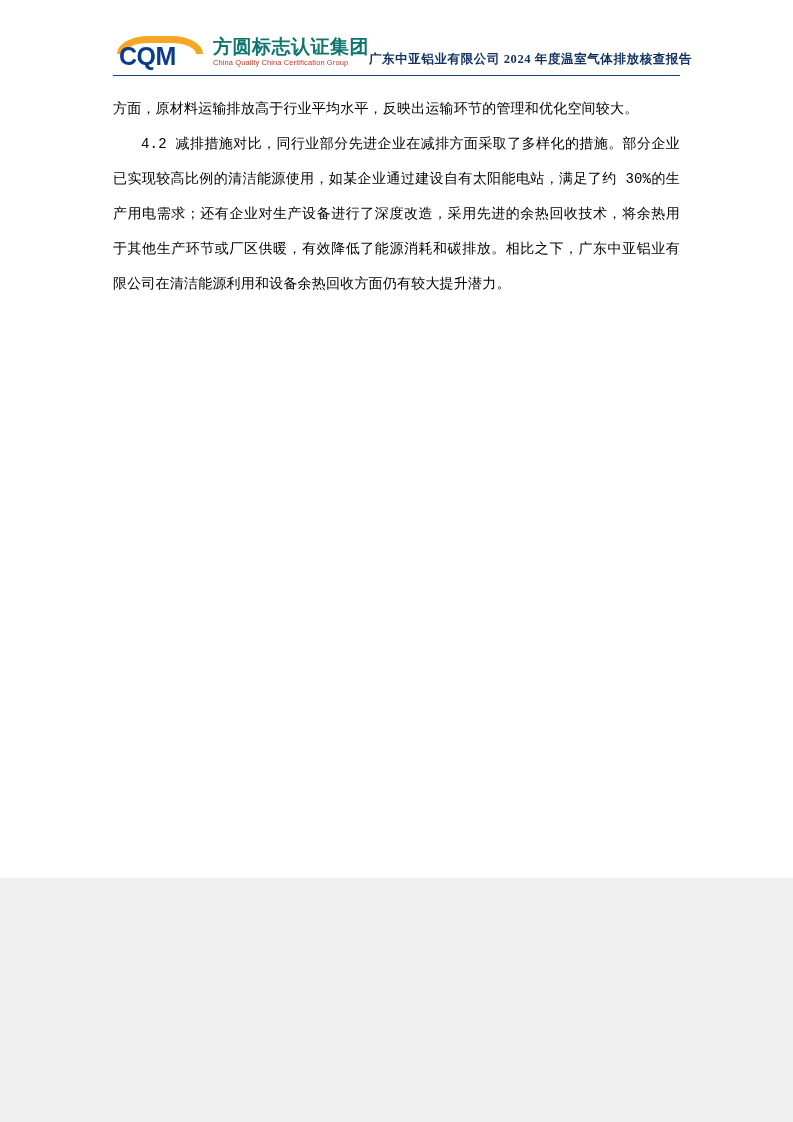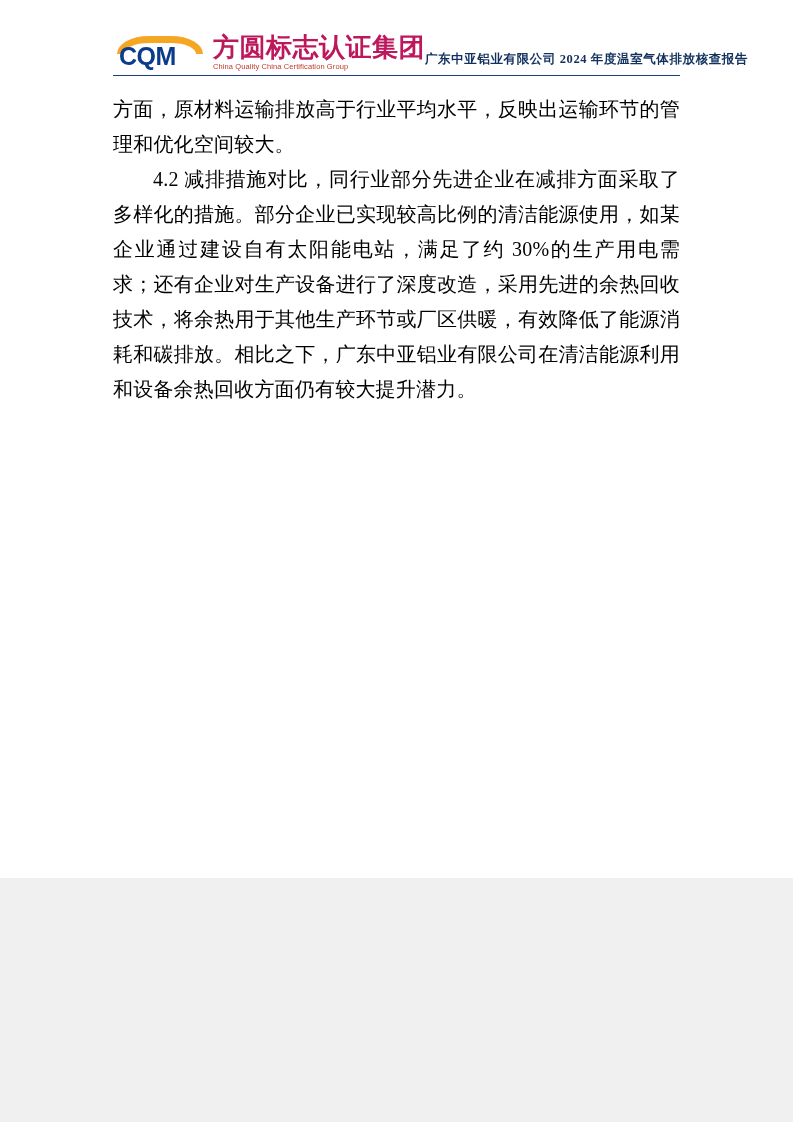--- a/index.html
+++ b/index.html
@@ -66,22 +66,22 @@
     letter-spacing: -0.5px;
     color: #0b3c8c;
   }
   .logo-text {
     margin-left: 4px;
     line-height: 1;
   }
   .logo-cn {
     font-family: "Liberation Sans", sans-serif;
     font-weight: bold;
-    font-size: 26px;
-    color: #be185d;
+    font-size: 19px;
+    color: #0f766e;
     letter-spacing: 0.5px;
     display: block;
   }
   .logo-en {
     font-family: "Liberation Sans", sans-serif;
     font-size: 7.5px;
     color: #c0392b;
     letter-spacing: 0.1px;
     display: block;
     margin-top: 3px;
@@ -107,22 +107,22 @@
   }
 
   
   .content {
     position: absolute;
     left: 113px;
     top: 92px;
     width: 567px;
   }
   .para {
-    font-family: Liberation Serif, serif;
-    font-size: 20px;
+    font-family: Liberation Mono, monospace;
+    font-size: 14px;
     color: #000000;
     line-height: 35px;
     text-align: justify;
     text-justify: inter-ideograph;
     margin: 0;
     letter-spacing: 0.2px;
   }
   .para.indent {
     text-indent: 2em;
   }

